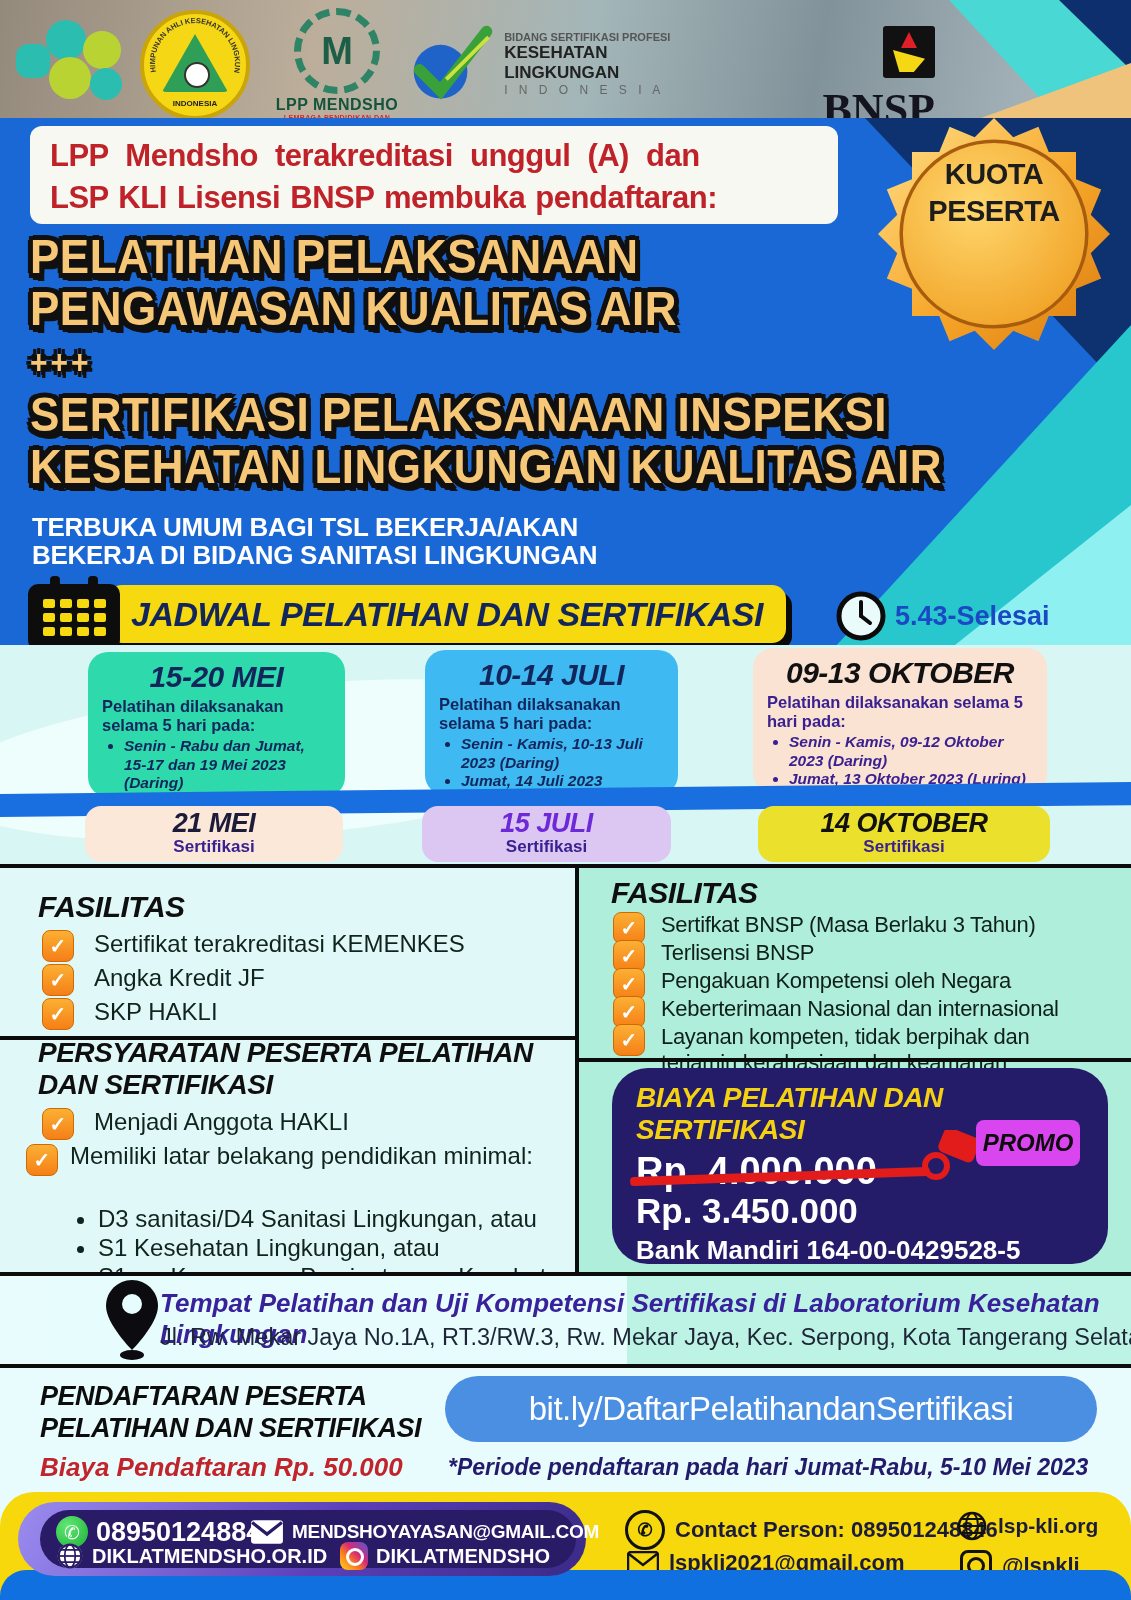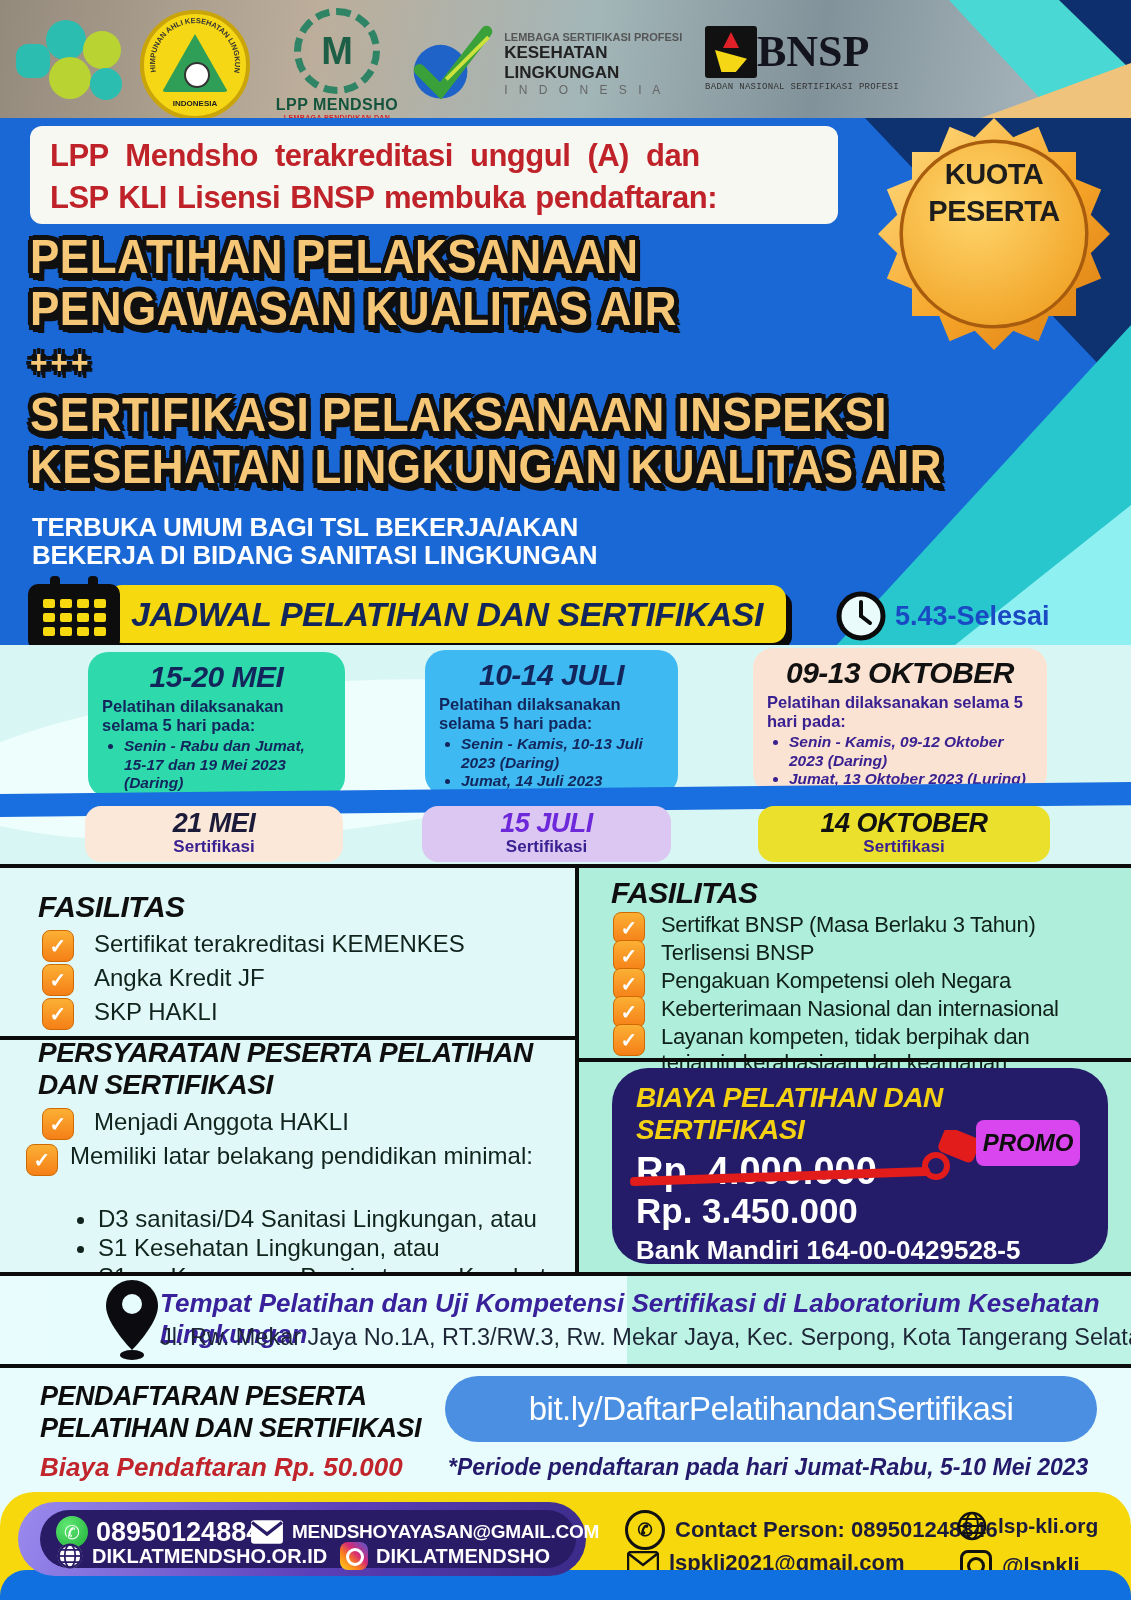--- a/index.html
+++ b/index.html
@@ -27,21 +27,21 @@
   .lpp .ring{width:72px;height:72px;margin:0 auto;border-radius:50%;
     border:7px dashed #2e8465;display:flex;align-items:center;justify-content:center;
     color:#1d5f46;font-weight:800;font-size:38px;}
   .lpp .nm{font-size:16px;font-weight:800;color:#14543c;letter-spacing:.5px;margin-top:2px;}
   .lpp .sb{font-size:7px;font-weight:bold;color:#d1272b;letter-spacing:.4px;}
   .lsp{left:408px;top:22px;width:310px;display:flex;align-items:center;gap:8px;}
   .lsp .txt div:nth-child(1){font-size:11px;font-weight:800;color:#555;}
   .lsp .txt div:nth-child(2){font-size:17px;font-weight:800;color:#222;}
   .lsp .txt div:nth-child(3){font-size:12px;color:#666;letter-spacing:4px;}
   .bnsp{left:705px;top:26px;width:230px;}
-  .bnsp .row{display:flex;align-items:flex-start;}
+  .bnsp .row{display:flex;align-items:flex-end;gap:6px;flex-direction:column;}
   .bnsp .mark{width:52px;height:52px;background:#111;position:relative;border-radius:3px;}
   .bnsp .mark .p1{position:absolute;left:18px;top:6px;width:16px;height:16px;background:#e02028;
     clip-path:polygon(50% 0,100% 100%,0 100%);}
   .bnsp .mark .p2{position:absolute;left:10px;top:24px;width:32px;height:22px;background:#f5d715;
     clip-path:polygon(0 0,100% 40%,65% 100%,20% 100%);}
   .bnsp .word{font-family:"Liberation Serif",serif;font-size:44px;font-weight:bold;color:#14141e;}
   .bnsp .cap{font-size:9px;color:#333;margin-top:4px;letter-spacing:.3px;font-family:Liberation Mono, monospace;}
   
   #hero{left:0;top:118px;width:1131px;height:527px;background:#1a67d6;overflow:hidden;}
   #hero .d-navy{position:absolute;right:0;top:0;width:380px;height:330px;
@@ -202,21 +202,21 @@
       <div class="sb">LEMBAGA PENDIDIKAN DAN PELATIHAN</div>
     </div>
 
     <div class="lsp abs">
       <svg width="92" height="84" viewBox="0 0 92 84">
         <circle cx="34" cy="50" r="28" fill="#1f63c8"></circle>
         <path d="M12 48 L34 70 L82 8" stroke="#3aa03a" stroke-width="12" fill="none" stroke-linecap="round"></path>
         <path d="M40 58 L84 14" stroke="#cde23c" stroke-width="4" fill="none"></path>
       </svg>
       <div class="txt">
-        <div>LEMBAGA SERTIFIKASI PROFESI</div>
+        <div>BIDANG SERTIFIKASI PROFESI</div>
         <div>KESEHATAN LINGKUNGAN</div>
         <div>I N D O N E S I A</div>
       </div>
     </div>
 
     <div class="bnsp abs">
       <div class="row">
         <div class="mark">
             <div class="p1"></div>
             <div class="p2"></div>

